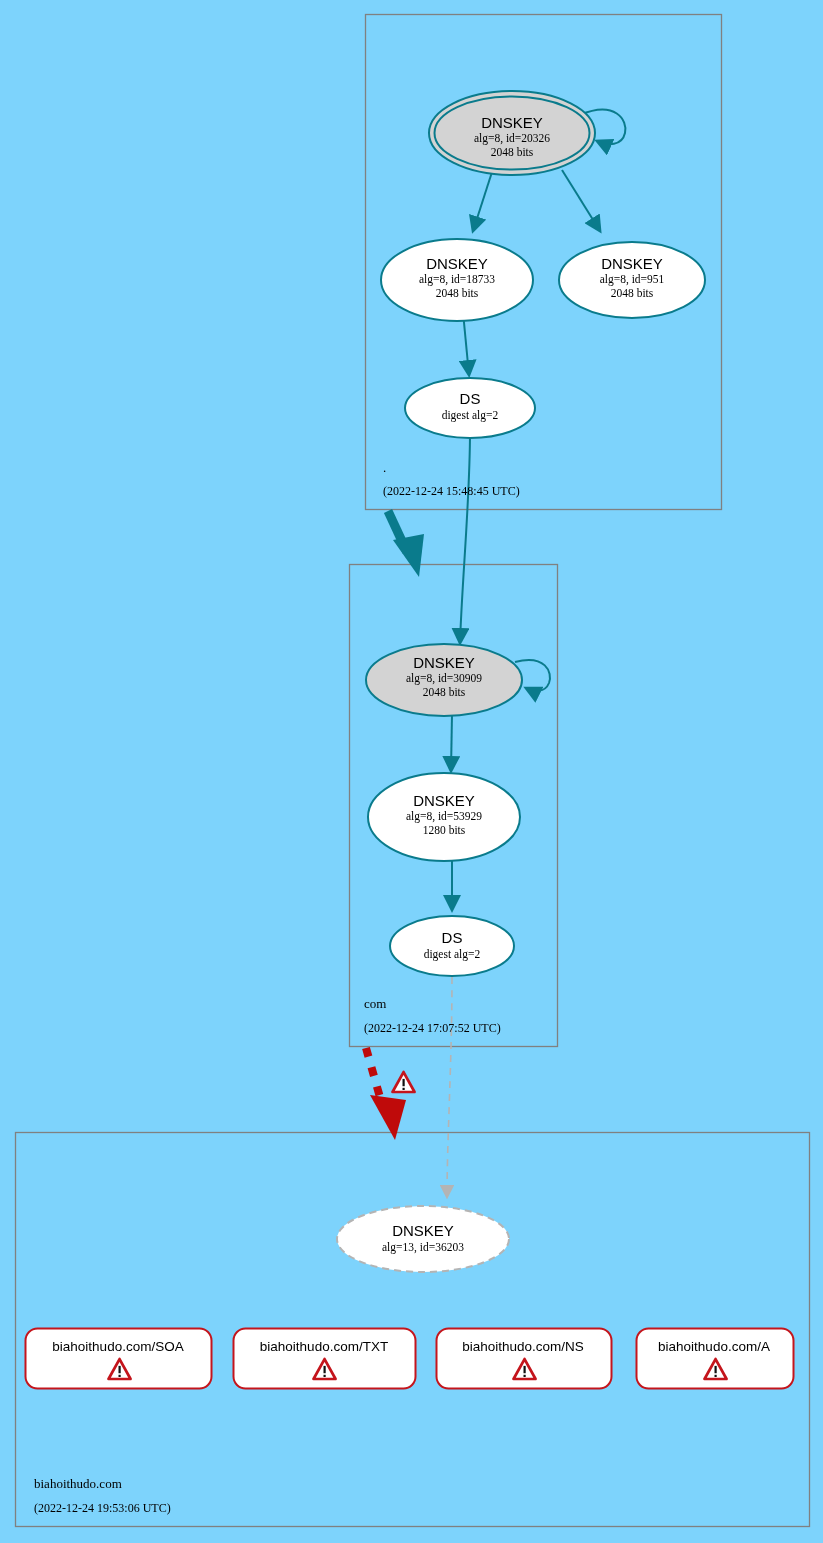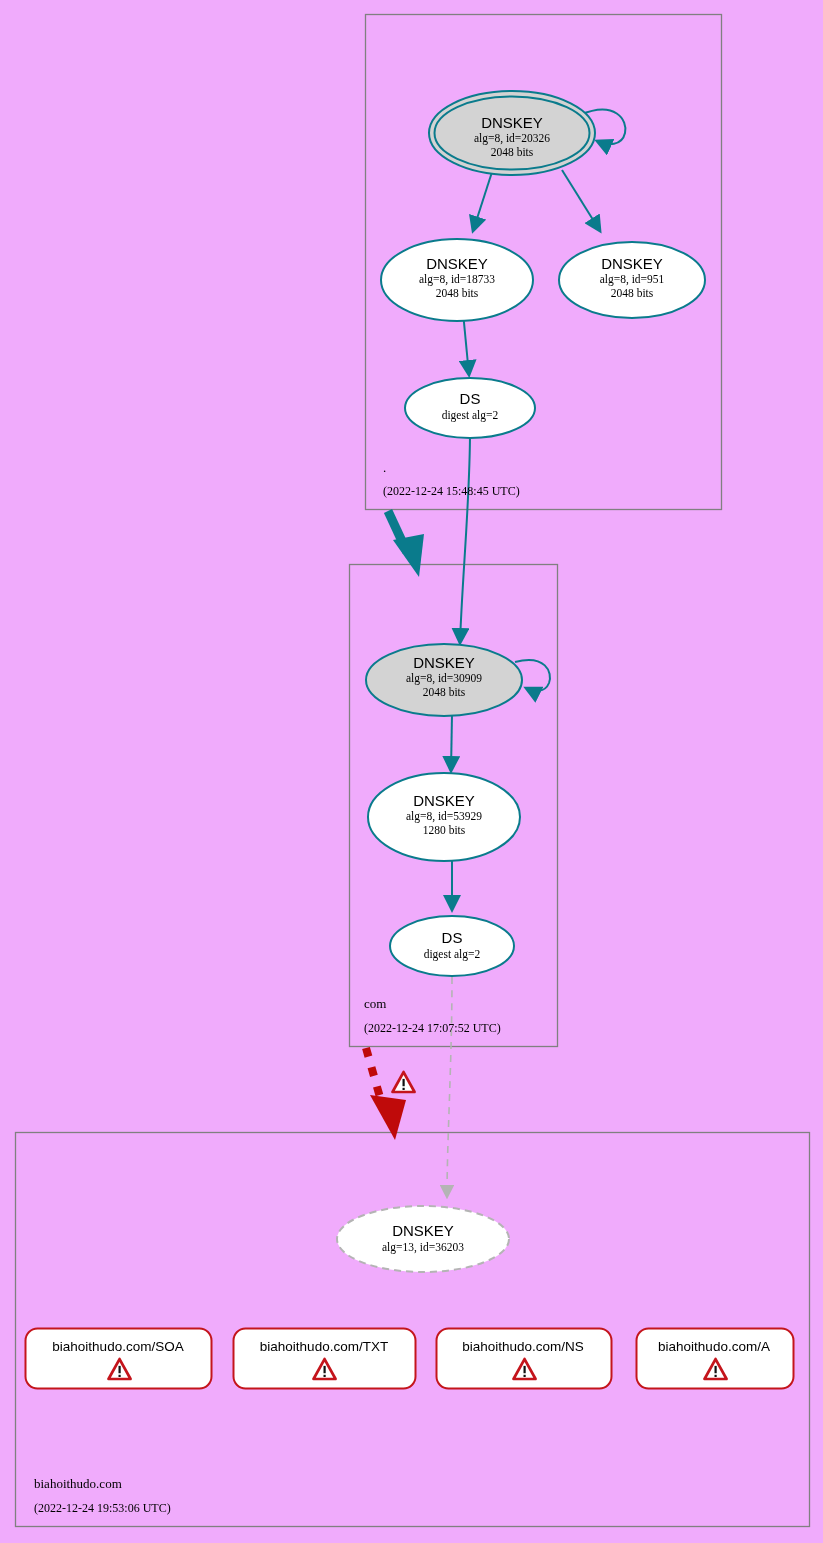--- a/index.html
+++ b/index.html
@@ -7,21 +7,21 @@
     padding: 0;
     background: #ffffff;
   }
   body {
     font-family: "Liberation Sans", sans-serif;
   }
   #canvas {
     position: relative;
     width: 823px;
     height: 1543px;
-    background: #f0abfc;
+    background: #7dd3fc;
     overflow: hidden;
   }
   svg.layer {
     position: absolute;
     left: 0;
     top: 0;
     width: 823px;
     height: 1543px;
   }
   .node-title {

